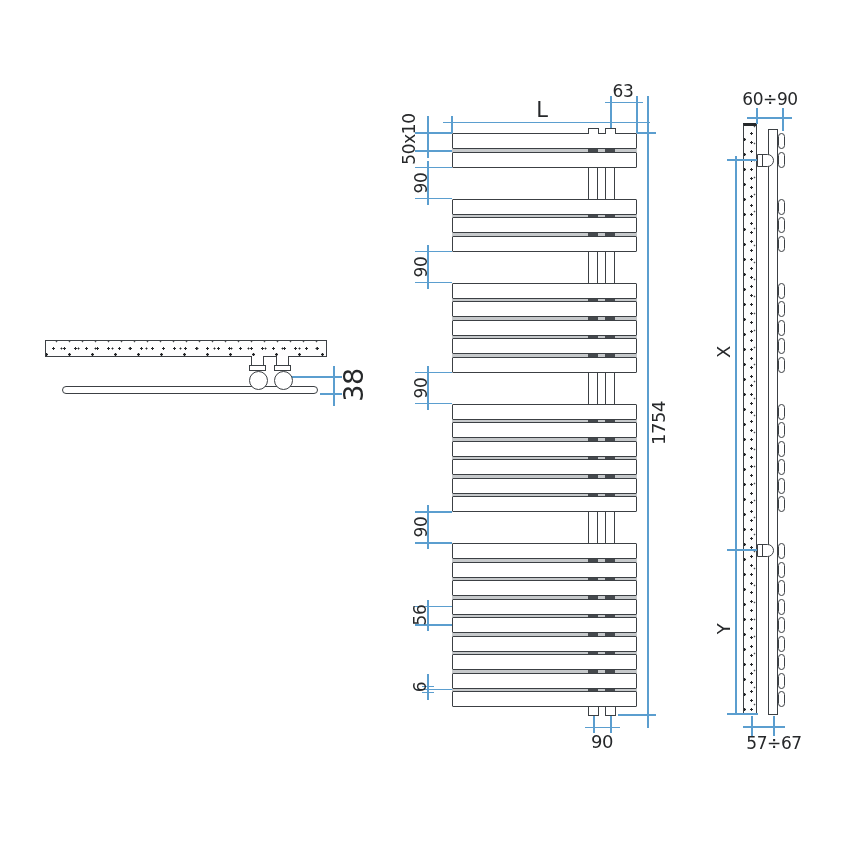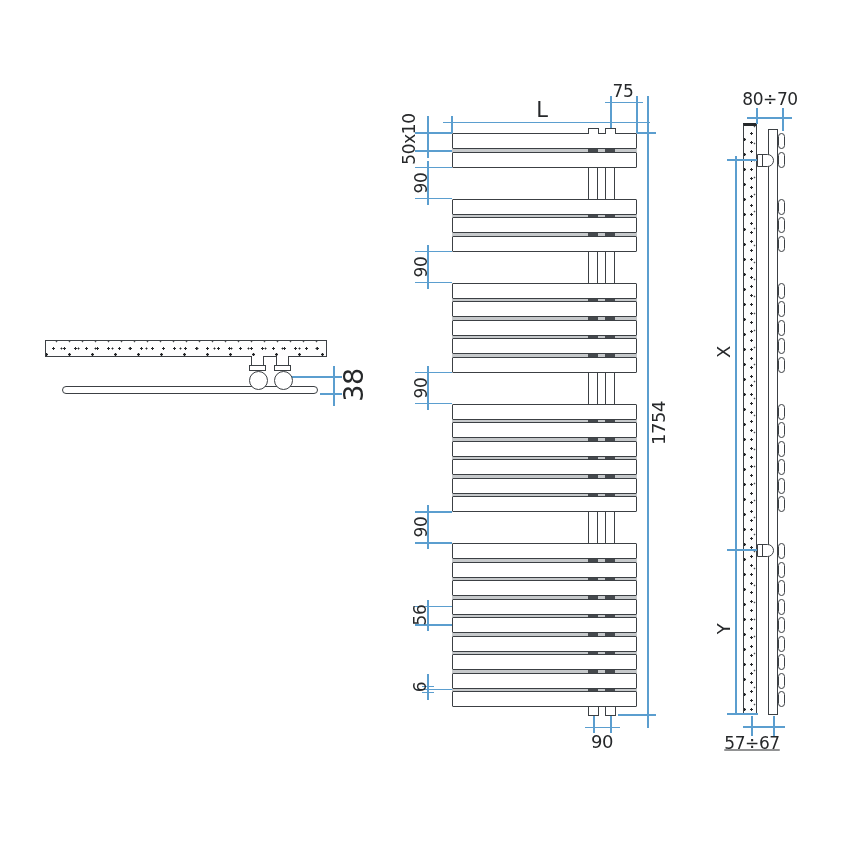--- a/index.html
+++ b/index.html
@@ -257,21 +257,21 @@
     <div class="tick v" style="left:451.3px; top:116px;"></div>
     <div class="tick v" style="left:636.3px; top:116px;"></div>
     <div class="dim v" style="left:451.4px; top:116px; height:17px;"></div>
     <div class="lbl fs21" style="left:542px; top:110px;">L</div>
 
     <div class="dim h" style="left:605px; top:101.5px; width:38px;"></div>
     <div class="tick v" style="left:610.3px; top:96px;"></div>
     <div class="tick v" style="left:636.3px; top:96px;"></div>
     <div class="dim v" style="left:610.4px; top:101px; height:48px;"></div>
     <div class="dim v" style="left:636.4px; top:96px; height:37px;"></div>
-    <div class="lbl fs17" style="left:623px; top:91px;">75</div>
+    <div class="lbl fs17" style="left:623px; top:91px;">63</div>
 
     <div class="dim v" style="left:427.4px; top:116px; height:42px;"></div>
     <div class="tick h" style="left:422px; top:132.2px;"></div>
     <div class="tick h" style="left:422px; top:150.2px;"></div>
     <div class="dim h" style="left:415px; top:132.3px; width:37px;"></div>
     <div class="dim h" style="left:415px; top:150.3px; width:37px;"></div>
     <div class="lbl rot fs17" style="left:409px; top:139px;">50x10</div>
 
     <div class="dim v" style="left:427.4px; top:161px; height:44px;"></div>
     <div class="tick h" style="left:422px; top:166.7px;"></div>
@@ -387,28 +387,28 @@
       </div>
     <div class="bracket" style="top:544px;">
         <div class="bracket-line"></div>
       </div>
 
     <div class="dim h" style="left:747px; top:117.4px; width:45px;"></div>
     <div class="tick v" style="left:756.3px; top:112px;"></div>
     <div class="tick v" style="left:782.3px; top:112px;"></div>
     <div class="dim v" style="left:756.4px; top:108px; height:15px;"></div>
     <div class="dim v" style="left:782.4px; top:108px; height:23px;"></div>
-    <div class="lbl fs17" style="left:770px; top:99px;">80÷70</div>
+    <div class="lbl fs17" style="left:770px; top:99px;">60÷90</div>
 
     <div class="dim v" style="left:735.4px; top:156px; height:558px;"></div>
     <div class="dim h" style="left:727px; top:159.3px; width:31px; height:1.6px;"></div>
     <div class="dim h" style="left:727px; top:549.3px; width:31px; height:1.6px;"></div>
     <div class="dim h" style="left:727px; top:713.3px; width:31px; height:1.6px;"></div>
     <div class="lbl rot fs18" style="left:724px; top:352px;">X</div>
     <div class="lbl rot fs18" style="left:724px; top:629px;">Y</div>
 
     <div class="dim v" style="left:751.4px; top:716px; height:20px;"></div>
     <div class="dim v" style="left:773.4px; top:716px; height:20px;"></div>
     <div class="dim h" style="left:743px; top:726.4px; width:42px;"></div>
-    <div class="lbl fs17" style="left:752px; top:743px;text-decoration:underline;">57÷67</div>
+    <div class="lbl fs17" style="left:774px; top:743px;">57÷67</div>
   </div>
 
 </div>
 
 </body></html>

